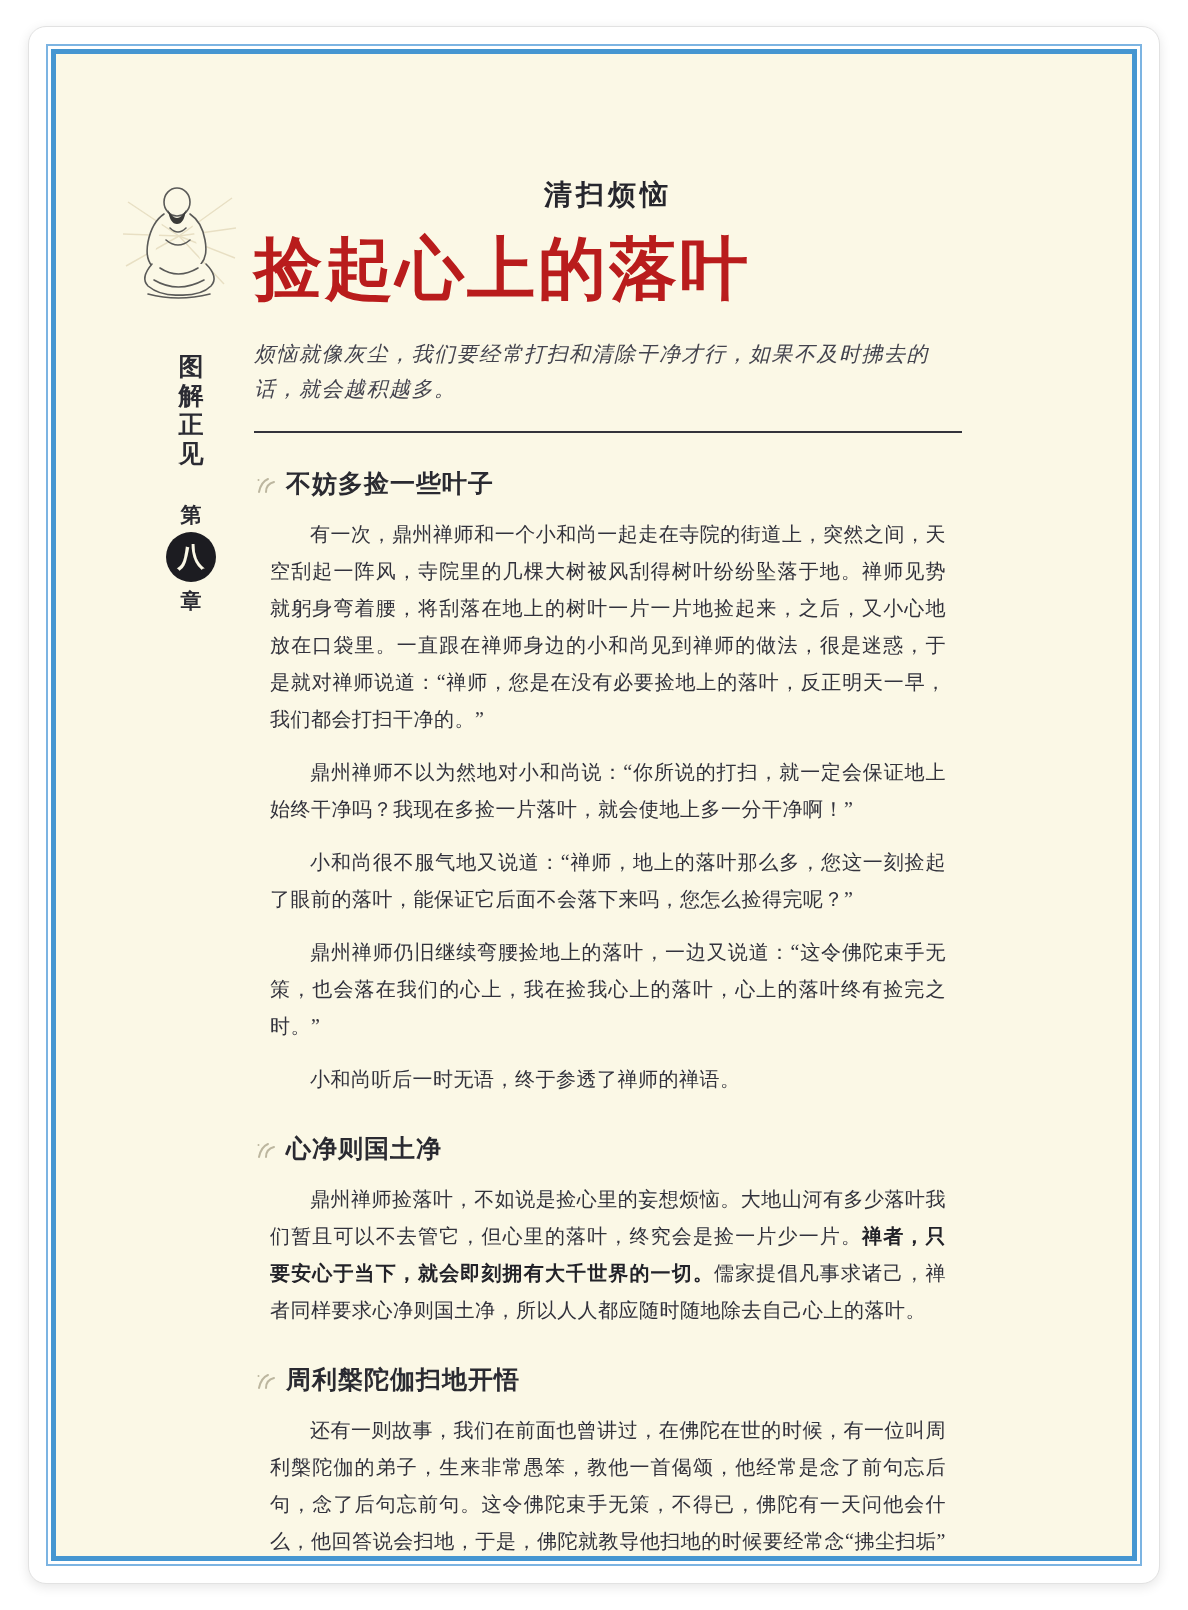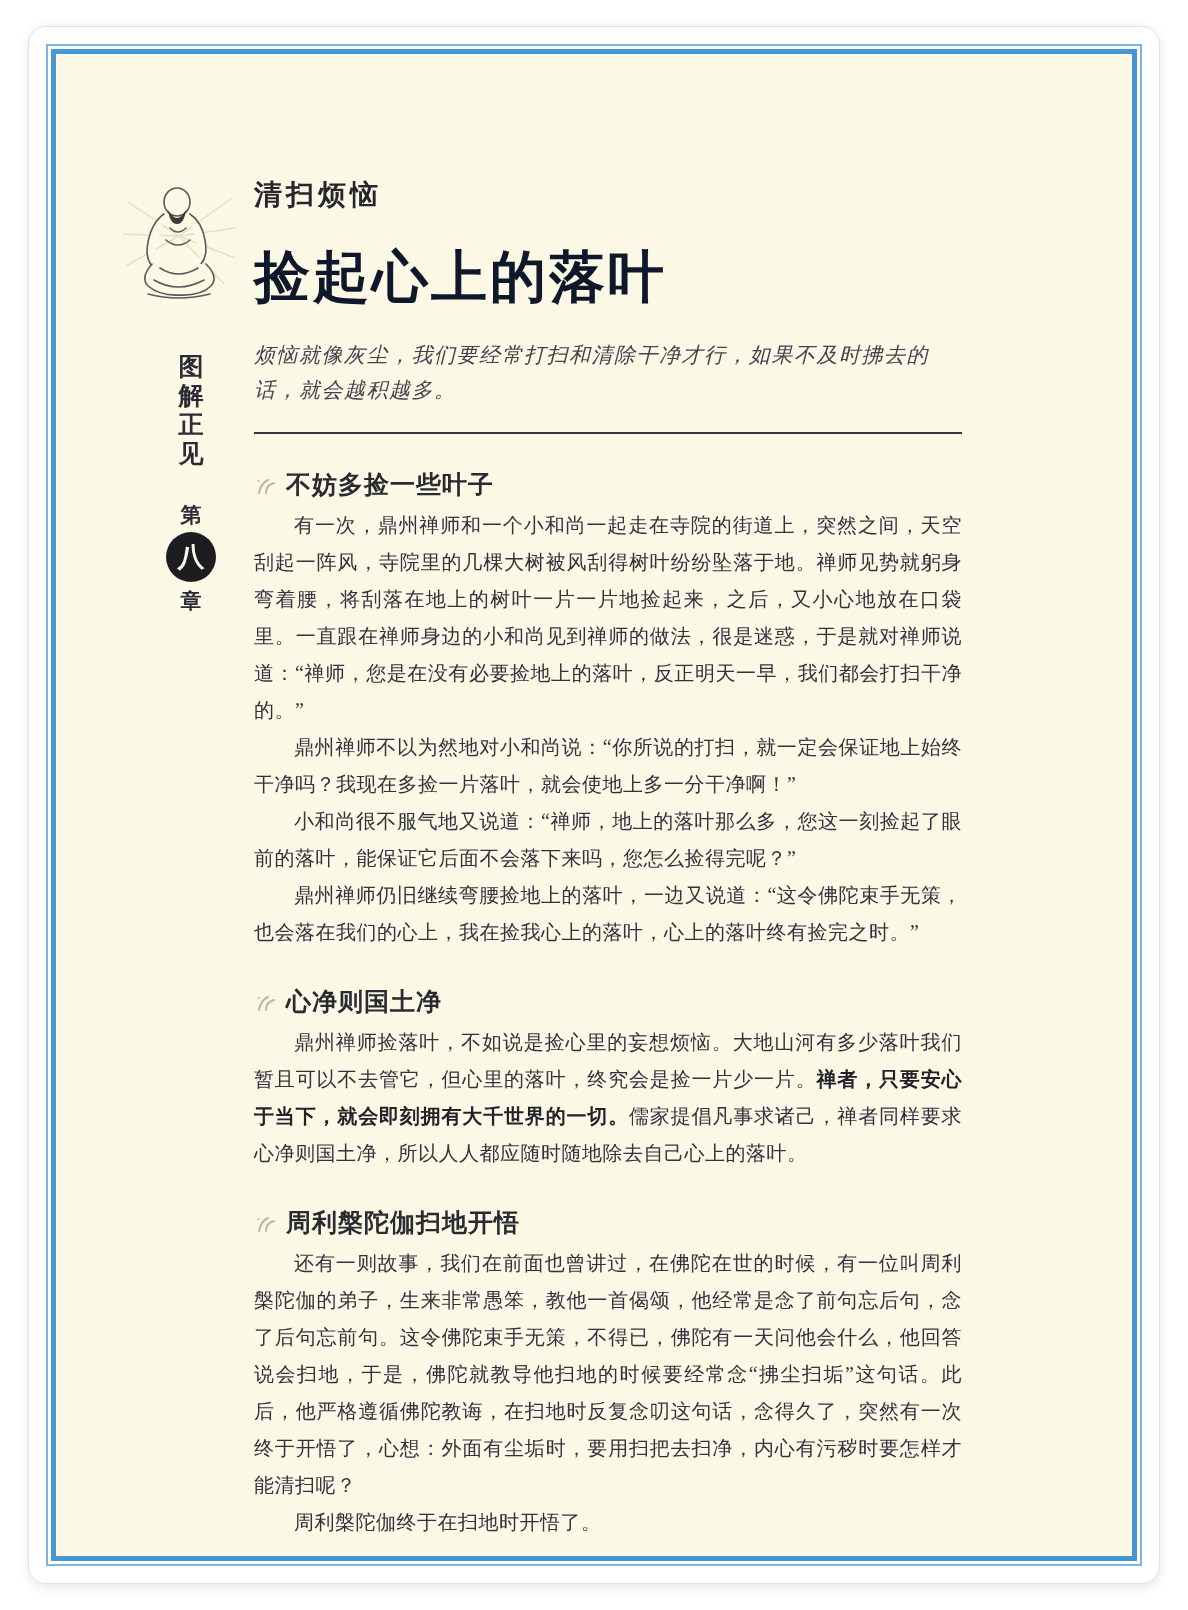--- a/index.html
+++ b/index.html
@@ -60,25 +60,26 @@
   
   .column{
     position:absolute;left:198px;top:0;width:708px;
     color:#32323c;
   }
   .kicker{
     margin-top:122px;
     font-family:"Liberation Sans","DejaVu Sans",sans-serif;
     font-weight:700;font-size:28px;letter-spacing:4px;
     color:#26262d;
+    text-align:center;
   }
   .main-title{
-    margin-top:26px;
-    font-weight:700;font-size:56px;letter-spacing:3px;
-    color:#0f172a;
+    margin-top:10px;
+    font-weight:700;font-size:68px;letter-spacing:3px;
+    color:#b91c1c;
   }
   .subtitle{
     margin-top:22px;
     font-style:italic;
     font-size:21px;line-height:35px;
     letter-spacing:1.5px;
     color:#43434e;
   }
   .rule{
     margin-top:24px;
@@ -87,21 +88,21 @@
   }
   section{margin-top:34px;}
   h3{
     margin:0 0 6px 0;
     font-size:25px;font-weight:700;letter-spacing:1px;
     color:#2a2a31;
     display:flex;align-items:center;gap:8px;
   }
   .leaf-mark{width:24px;height:24px;flex:0 0 auto;opacity:.75;}
   p.body{
-    margin:0;
+    margin:16px;
     font-size:20px;
     line-height:37px;
     text-indent:2em;
     text-align:justify;
     letter-spacing:0.5px;
   }
   p.body .b{font-weight:700;color:#222228;}
 </style>
 </head>
 <body>
@@ -162,20 +163,21 @@
                     <path d="M12 20 Q12 12 20 10"></path>
                     <circle cx="4.5" cy="8" r="1" fill="#a8a188" stroke="none"></circle>
                   </g>
                 </svg>
                 <span>不妨多捡一些叶子</span>
               </h3>
               <p class="body">有一次，鼎州禅师和一个小和尚一起走在寺院的街道上，突然之间，天空刮起一阵风，寺院里的几棵大树被风刮得树叶纷纷坠落于地。禅师见势就躬身弯着腰，将刮落在地上的树叶一片一片地捡起来，之后，又小心地放在口袋里。一直跟在禅师身边的小和尚见到禅师的做法，很是迷惑，于是就对禅师说道：“禅师，您是在没有必要捡地上的落叶，反正明天一早，我们都会打扫干净的。”</p>
               <p class="body">鼎州禅师不以为然地对小和尚说：“你所说的打扫，就一定会保证地上始终干净吗？我现在多捡一片落叶，就会使地上多一分干净啊！”</p>
               <p class="body">小和尚很不服气地又说道：“禅师，地上的落叶那么多，您这一刻捡起了眼前的落叶，能保证它后面不会落下来吗，您怎么捡得完呢？”</p>
               <p class="body">鼎州禅师仍旧继续弯腰捡地上的落叶，一边又说道：“这令佛陀束手无策，也会落在我们的心上，我在捡我心上的落叶，心上的落叶终有捡完之时。”</p>
+              <p class="body">小和尚听后一时无语，终于参透了禅师的禅语。</p>
             </section>
             <section>
               <h3>
                 <svg class="leaf-mark" viewBox="0 0 24 24">
                   <g fill="none" stroke="#a8a188" stroke-width="2" stroke-linecap="round">
                     <path d="M5 20 Q7 10 14 7"></path>
                     <path d="M12 20 Q12 12 20 10"></path>
                     <circle cx="4.5" cy="8" r="1" fill="#a8a188" stroke="none"></circle>
                   </g>
                 </svg>

